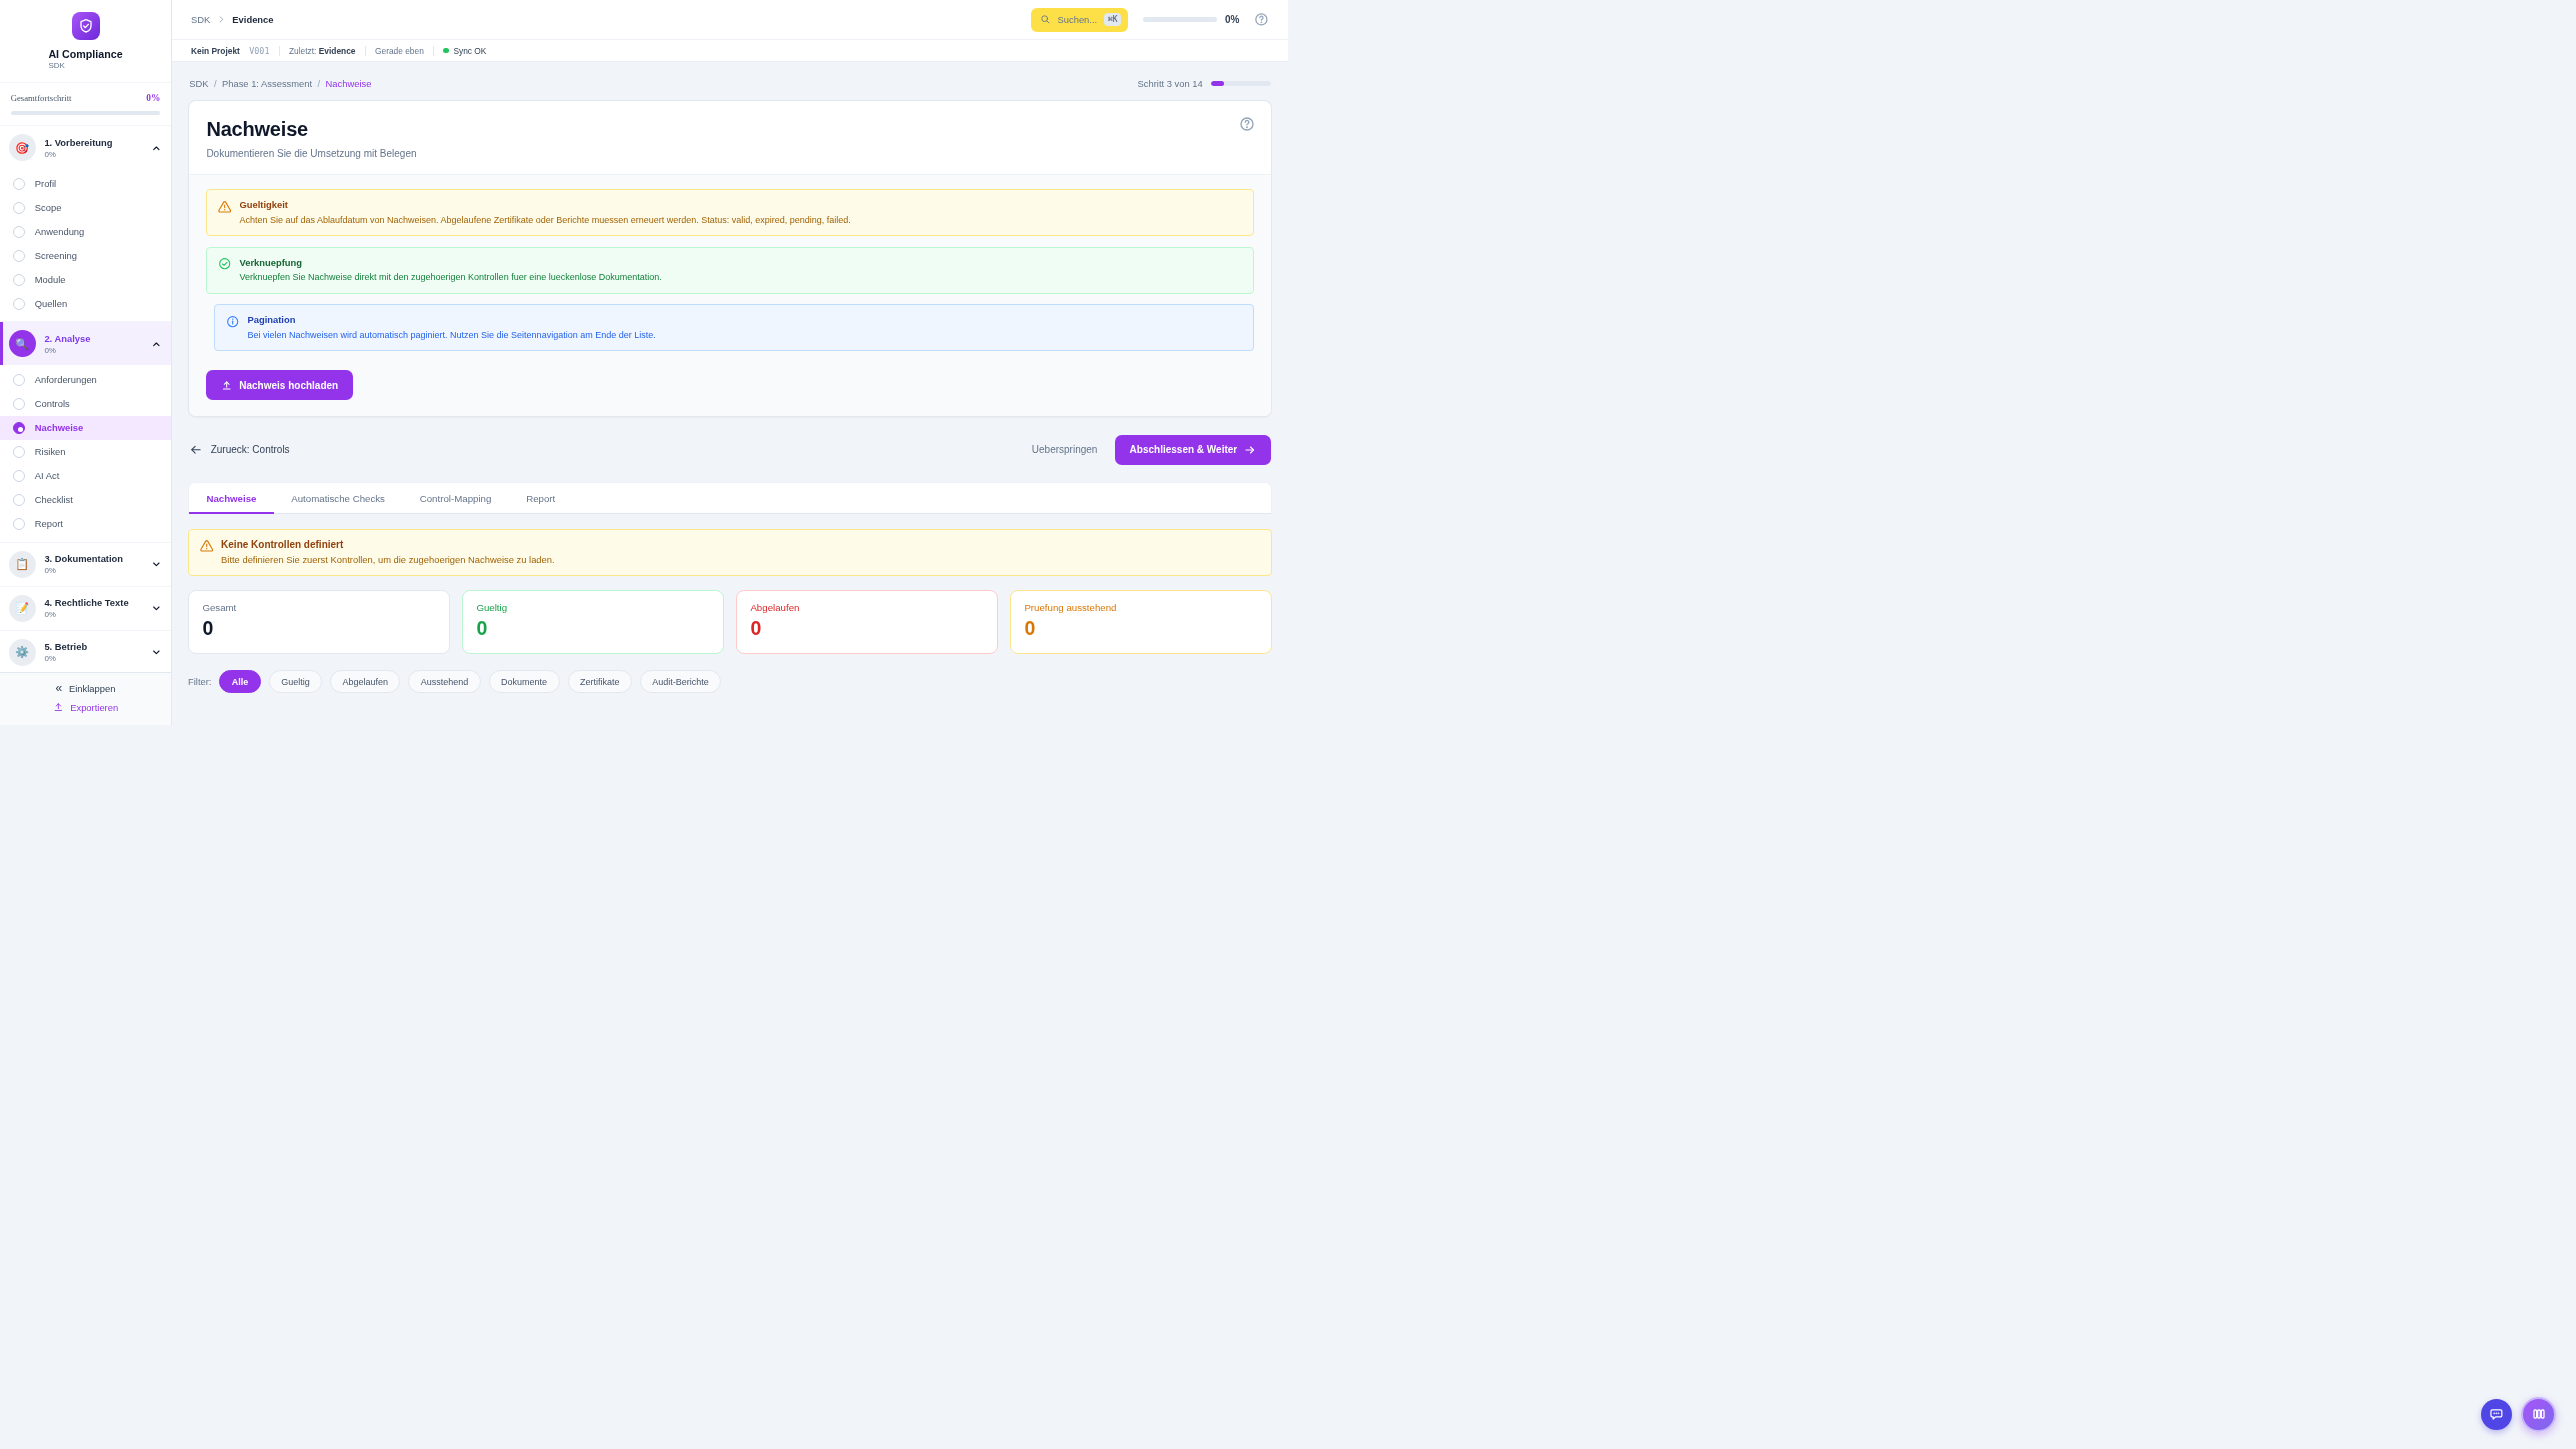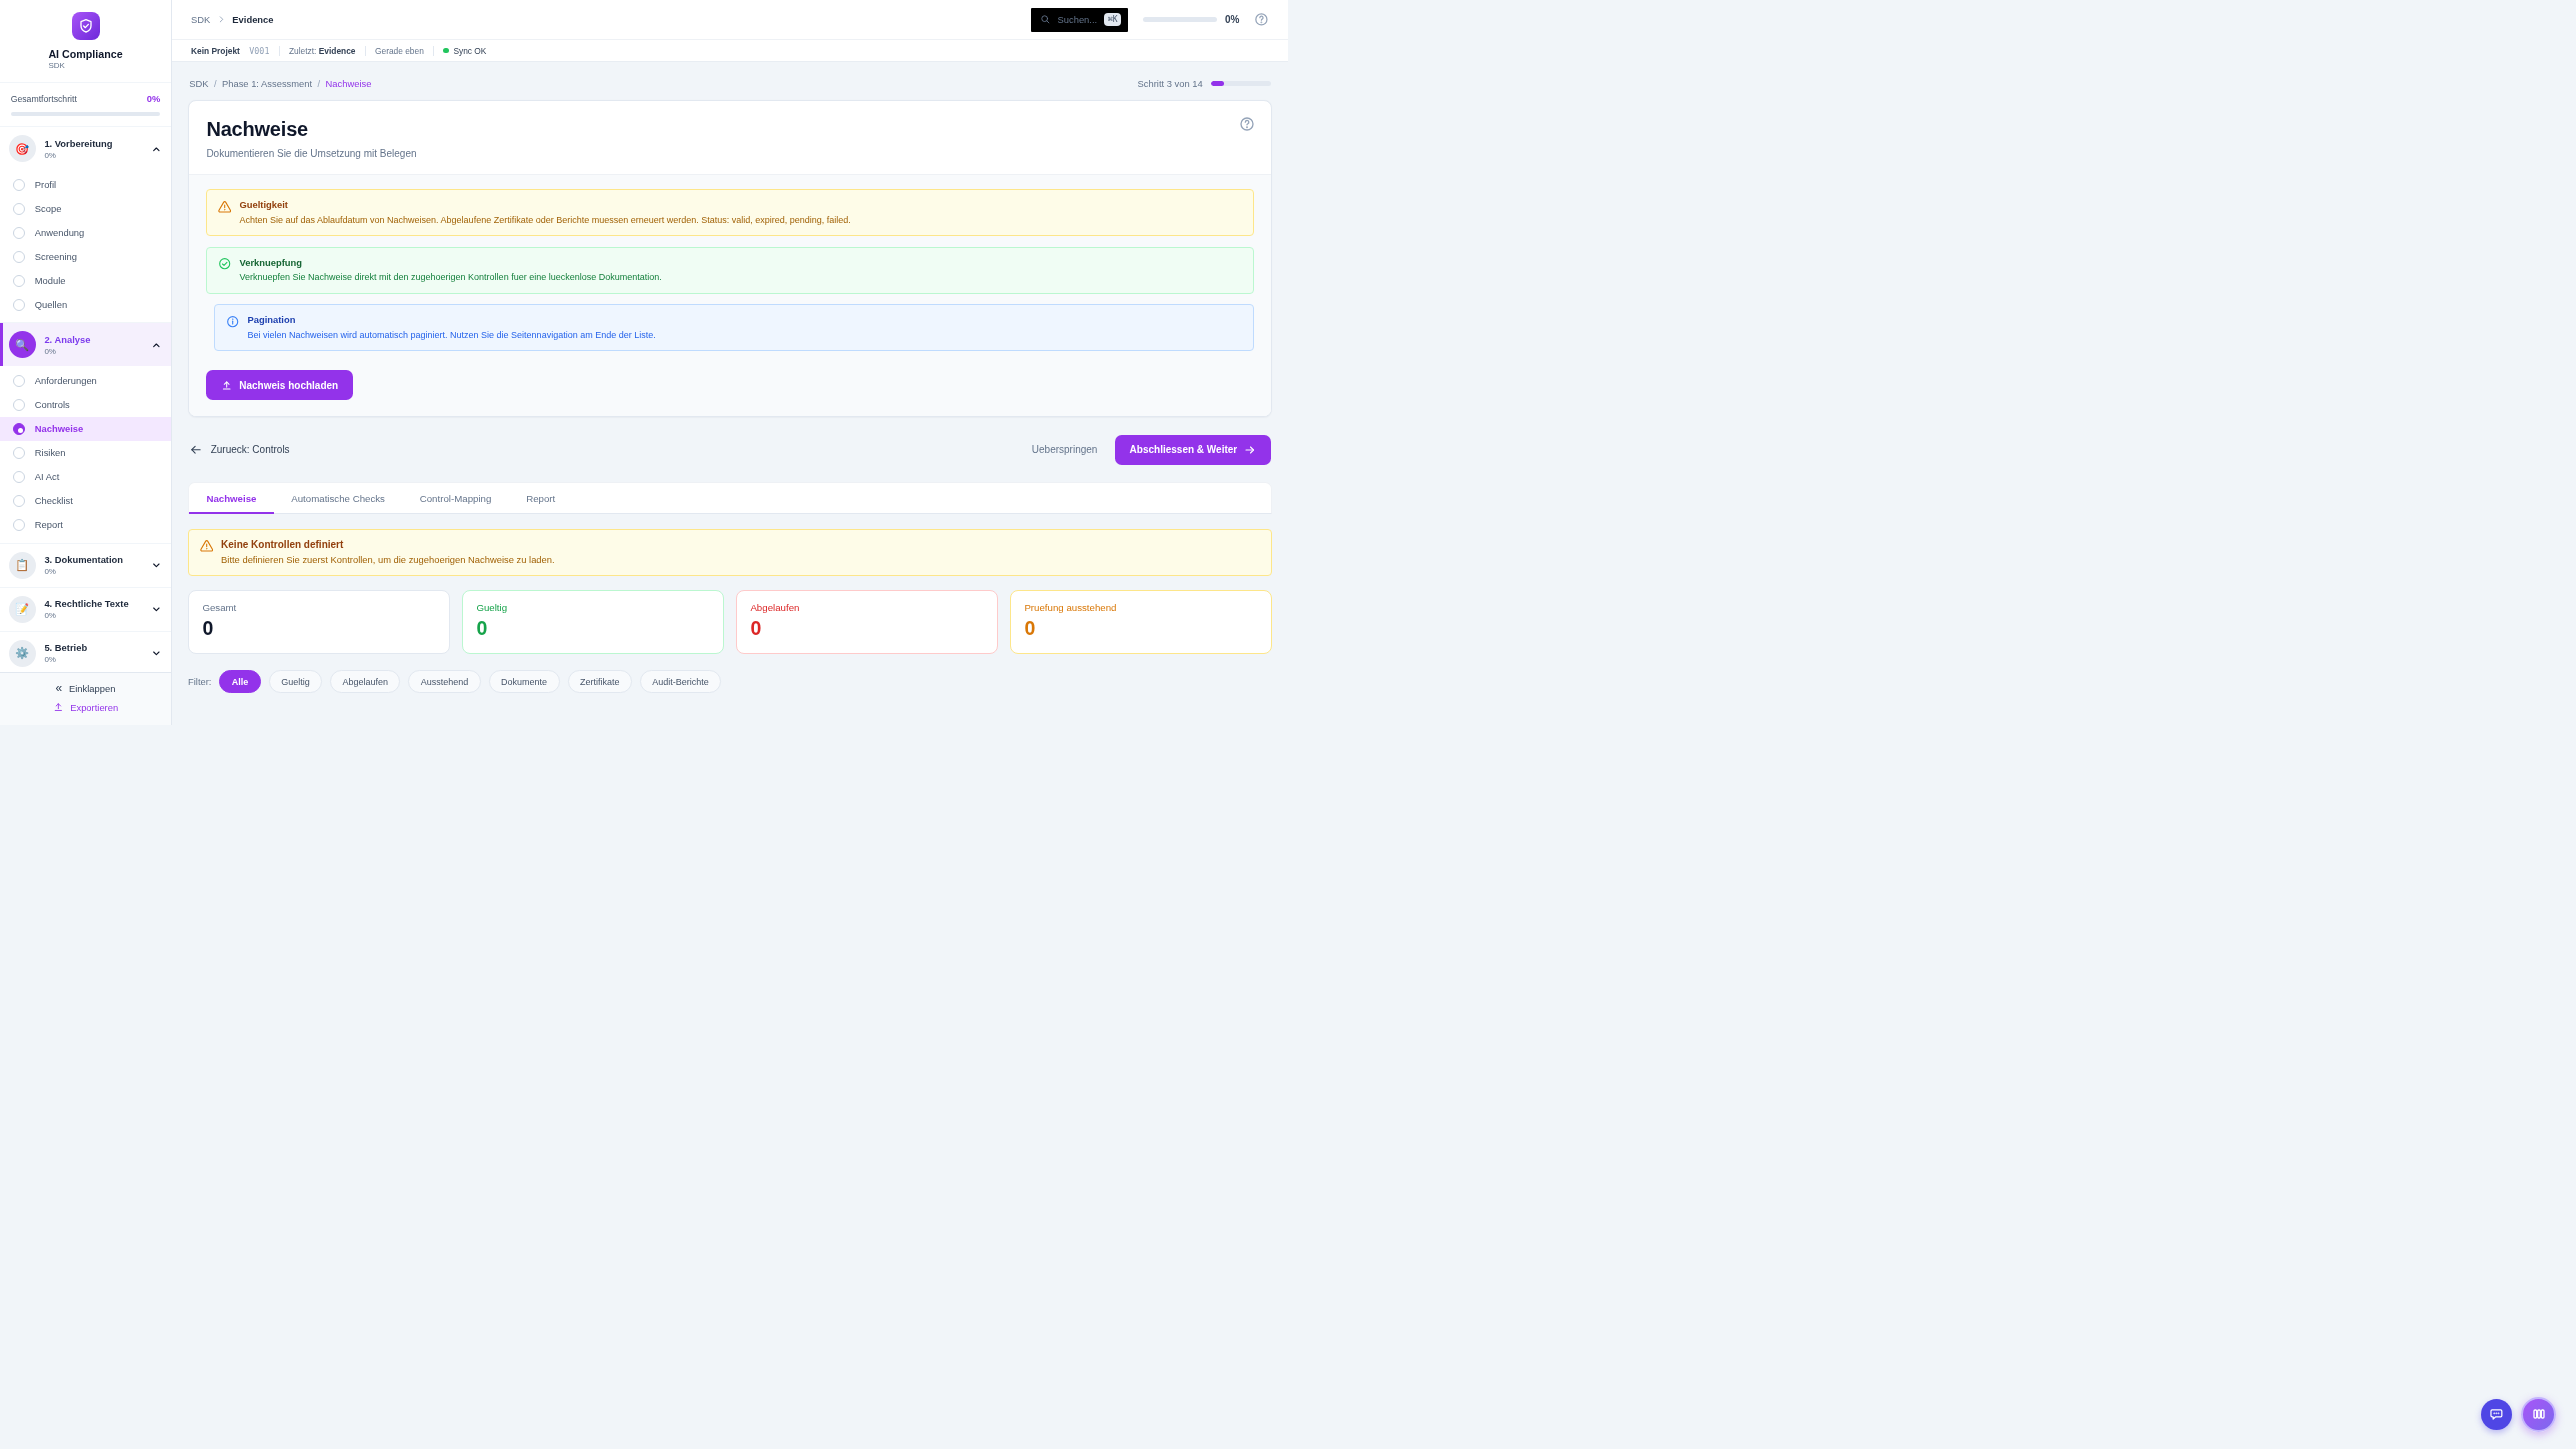--- a/index.html
+++ b/index.html
@@ -7,21 +7,21 @@
   body { font-family:"Liberation Sans","DejaVu Sans",sans-serif; background:#f1f5f9; color:#0f172a; display:flex; }
   svg { display:block; }
 
   
   .sidebar { width:172px; min-width:172px; height:100%; background:#fff; border-right:0.7px solid #e2e8f0; display:flex; flex-direction:column; }
   .sb-header { display:flex; align-items:center; gap:8px; padding:12px 10.7px; border-bottom:0.7px solid #f1f5f9;flex-direction:column; }
   .logo { width:28px; height:28px; border-radius:8px; background:linear-gradient(135deg,#a855f7,#6d28d9); display:flex; align-items:center; justify-content:center; color:#fff; }
   .sb-title { font-size:10.7px; font-weight:bold; color:#0f172a; }
   .sb-sub { font-size:8px; color:#64748b; margin-top:1.3px; }
   .sb-progress { padding:9.4px 10.7px 10.7px; border-bottom:0.7px solid #f1f5f9; }
-  .sb-progress-row { display:flex; justify-content:space-between; align-items:flex-end; font-size:8.7px; }
+  .sb-progress-row { display:flex; justify-content:space-between; align-items:flex-end; font-size:8.7px;font-family:Liberation Serif, serif; }
   .sb-progress-label { color:#475569; }
   .sb-progress-val { color:#9333ea; font-weight:bold; font-size:9.4px; }
   .track { background:#e2e8f0; border-radius:66px; overflow:hidden; }
   .sb-track { height:4px; margin-top:8px; }
   .fill { height:100%; background:#9333ea; border-radius:66px; }
   .sb-nav { flex:1; overflow:hidden; }
   .phase { border-bottom:0.7px solid #f1f5f9; }
   .phase-head { display:flex; align-items:center; gap:8px; padding:8px 9.4px; cursor:pointer; position:relative; }
   .phase-head.active { background:#f5f0fd; }
   .phase-head.active::before { content:""; position:absolute; left:0; top:0; bottom:0; width:2.7px; background:#9333ea; }
@@ -46,21 +46,21 @@
   .laquo { font-size:12px; line-height:1; color:#334155; }
 
   
   .main { flex:1; display:flex; flex-direction:column; height:100%; overflow:hidden; }
   .topbar { height:40px; background:#fff; border-bottom:0.7px solid #eef1f5; display:flex; align-items:center; justify-content:space-between; padding:0 19px; }
   .tb-crumb { display:flex; align-items:center; gap:6.7px; font-size:9.4px; }
   .tb-root { color:#64748b; }
   .tb-sep { color:#94a3b8; }
   .tb-current { color:#1e293b; font-weight:bold; }
   .tb-right { display:flex; align-items:center; gap:14.8px; }
-  .search { display:flex; align-items:center; gap:6.7px; background:#000000; border-radius:1px; height:24px; padding:0 6.7px 0 9.4px; min-width:86px; cursor:text; }
+  .search { display:flex; align-items:center; gap:6.7px; background:#fde047; border-radius:6px; height:24px; padding:0 6.7px 0 9.4px; min-width:86px; cursor:text; }
   .search-text { font-size:9.4px; color:#64748b; }
   .kbd { background:#e2e8f0; color:#475569; border-radius:4px; font-size:8px; padding:2px 4px; font-family:"DejaVu Sans Mono",monospace; }
   .tb-progress { display:flex; align-items:center; gap:8px; }
   .tb-track { width:74px; height:4.7px; }
   .tb-pct { font-size:10px; font-weight:bold; color:#334155; }
   .help-ic { color:#94a3b8; cursor:pointer; }
 
   .statusbar { height:22px; background:#fff; border-bottom:0.7px solid #e8edf3; display:flex; align-items:center; gap:9.4px; padding:0 19px; font-size:8.4px; }
   .st-project { font-weight:bold; color:#334155; }
   .st-version { font-family:"DejaVu Sans Mono",monospace; color:#94a3b8; }

